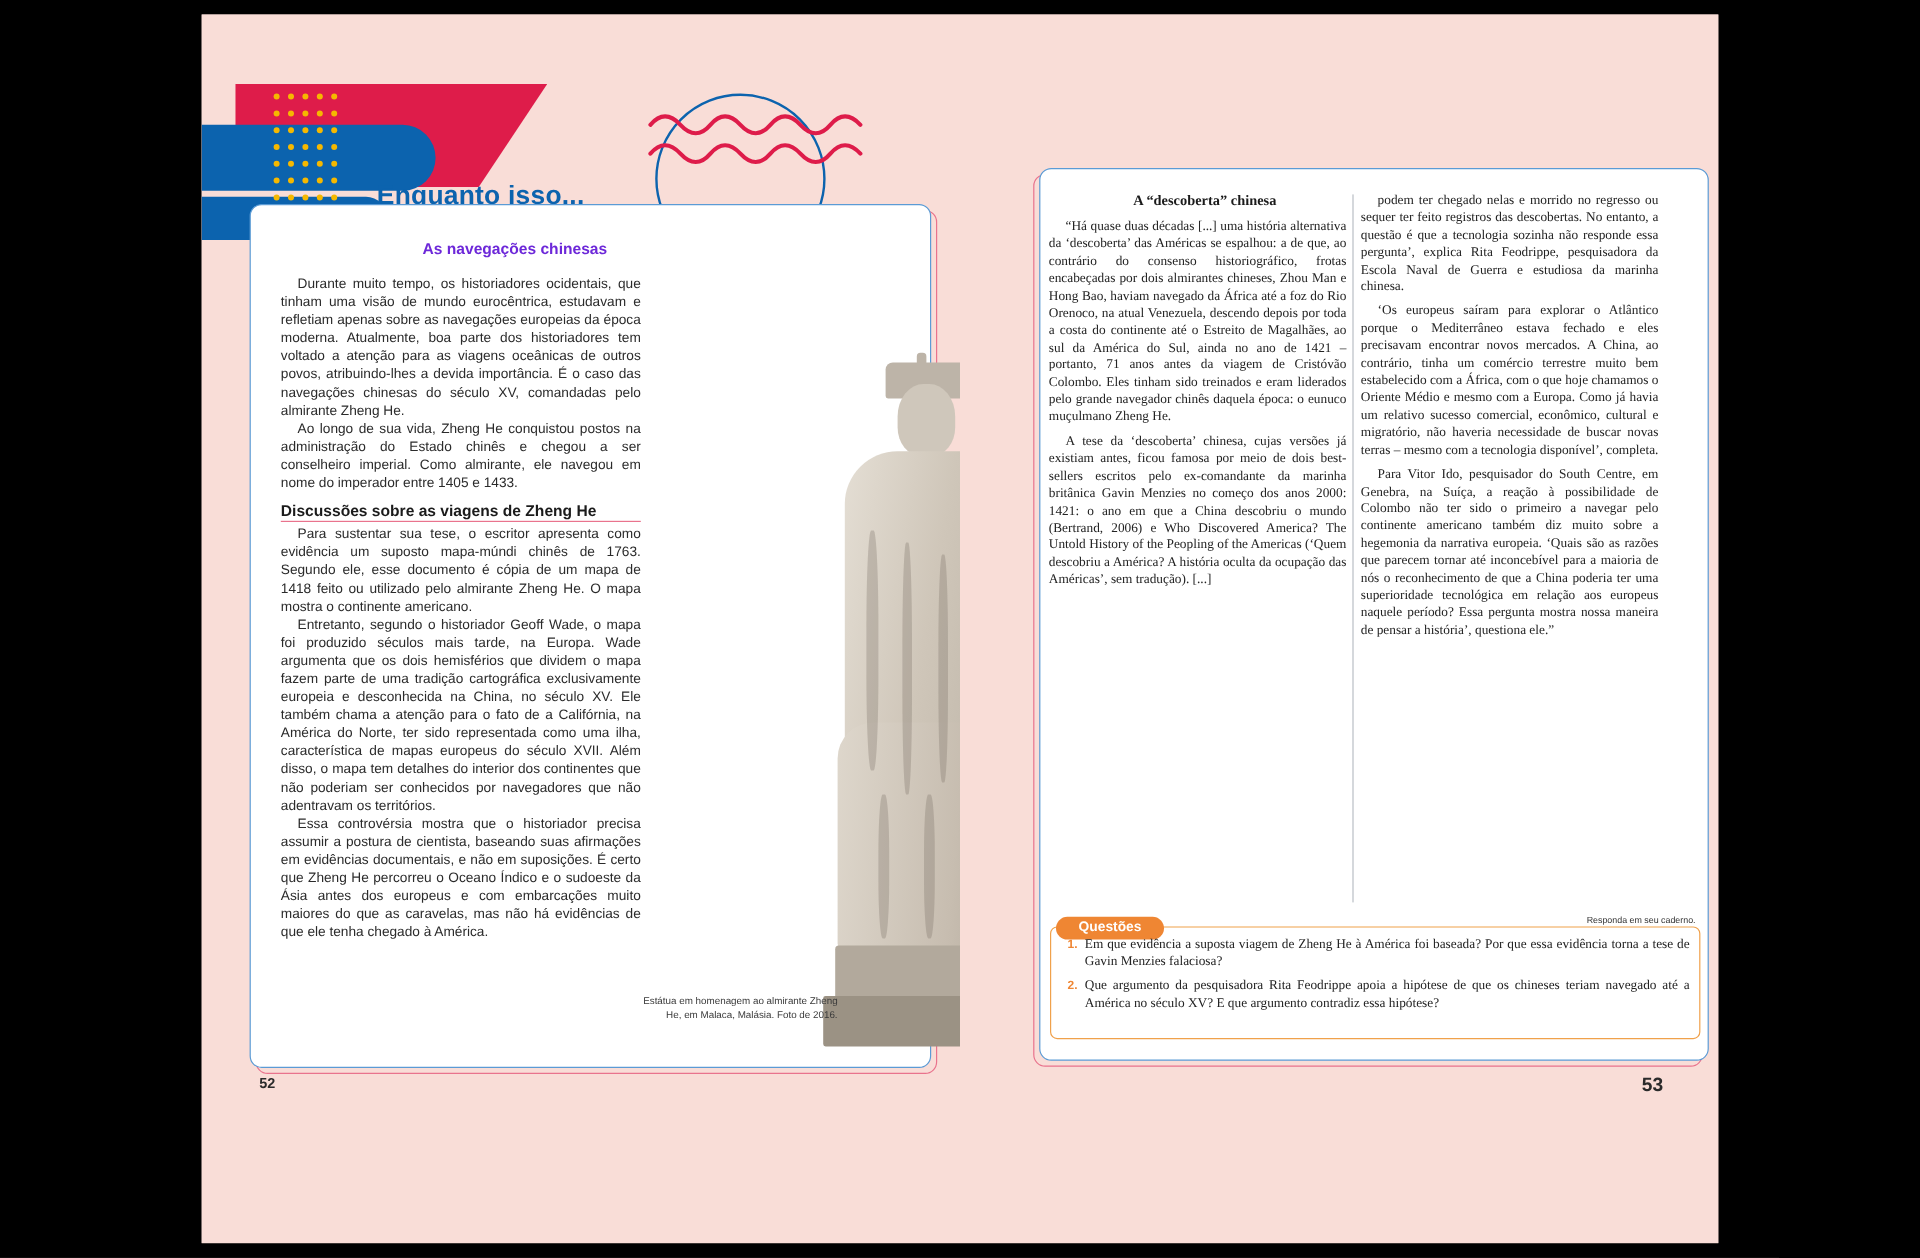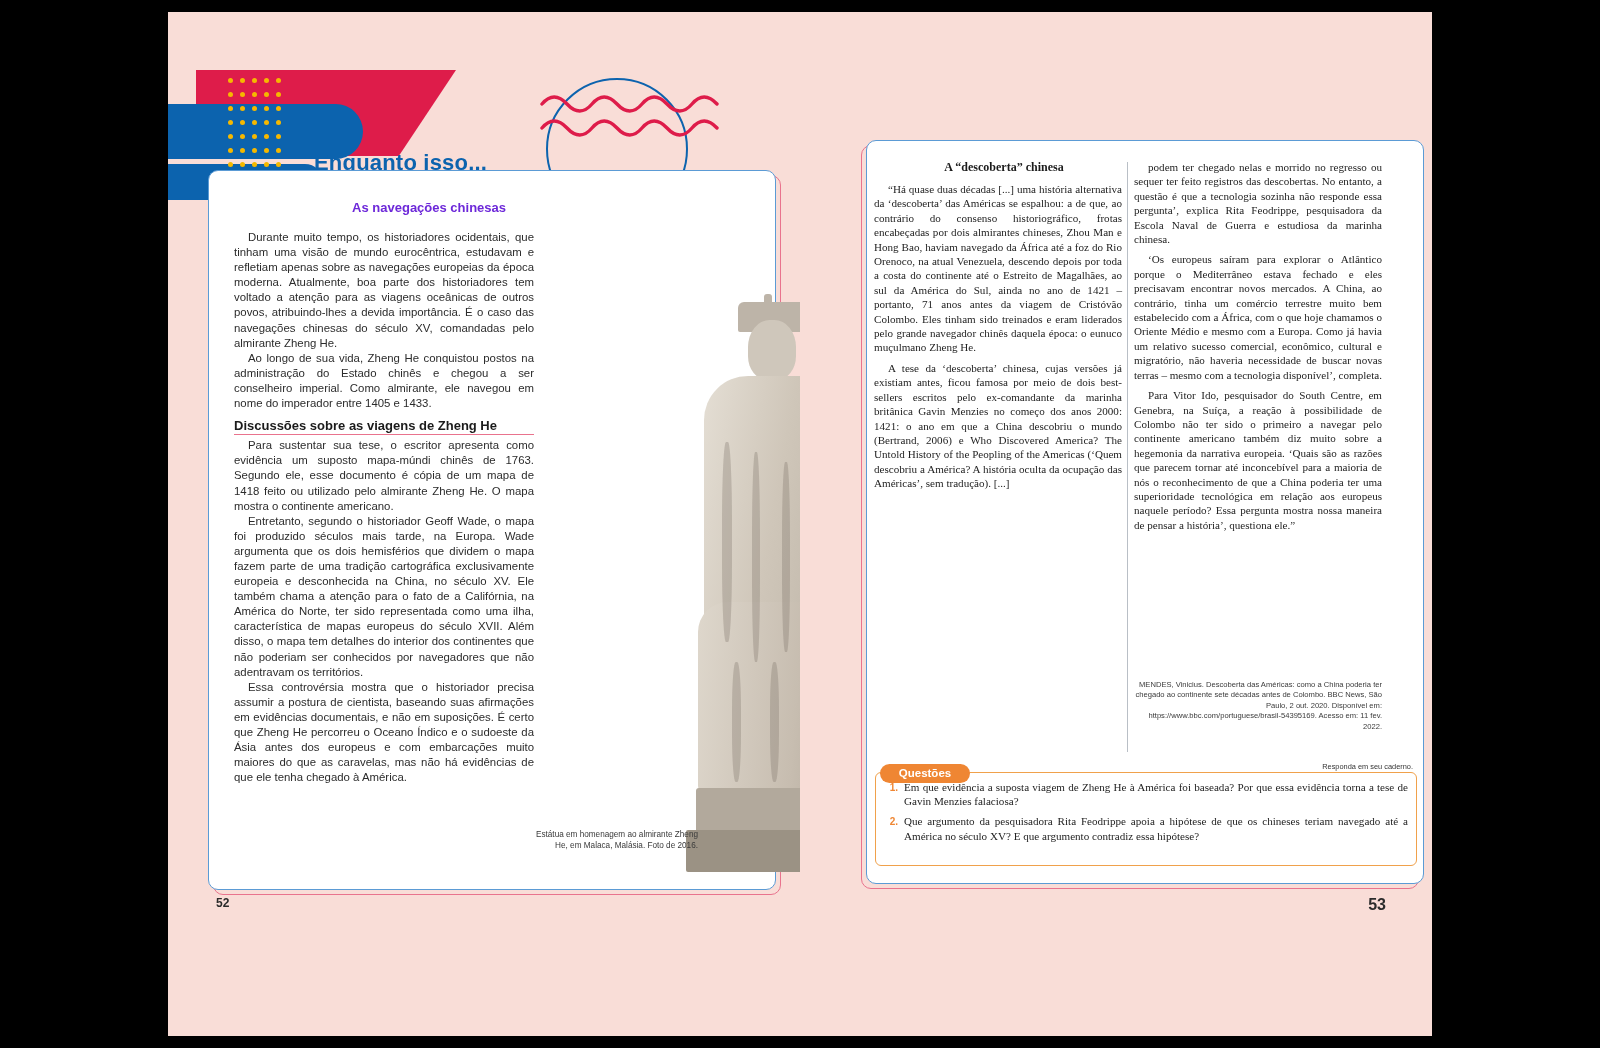--- a/index.html
+++ b/index.html
@@ -217,21 +217,20 @@
       <p>“Há quase duas décadas [...] uma história alternativa da ‘descoberta’ das Américas se espalhou: a de que, ao contrário do consenso historiográfico, frotas encabeçadas por dois almirantes chineses, Zhou Man e Hong Bao, haviam navegado da África até a foz do Rio Orenoco, na atual Venezuela, descendo depois por toda a costa do continente até o Estreito de Magalhães, ao sul da América do Sul, ainda no ano de 1421 – portanto, 71 anos antes da viagem de Cristóvão Colombo. Eles tinham sido treinados e eram liderados pelo grande navegador chinês daquela época: o eunuco muçulmano Zheng He.</p>
       <p>A tese da ‘descoberta’ chinesa, cujas versões já existiam antes, ficou famosa por meio de dois best-sellers escritos pelo ex-comandante da marinha britânica Gavin Menzies no começo dos anos 2000: 1421: o ano em que a China descobriu o mundo (Bertrand, 2006) e Who Discovered America? The Untold History of the Peopling of the Americas (‘Quem descobriu a América? A história oculta da ocupação das Américas’, sem tradução). [...]</p>
     </div>
 
     <div class="colR2">
       <p>podem ter chegado nelas e morrido no regresso ou sequer ter feito registros das descobertas. No entanto, a questão é que a tecnologia sozinha não responde essa pergunta’, explica Rita Feodrippe, pesquisadora da Escola Naval de Guerra e estudiosa da marinha chinesa.</p>
       <p>‘Os europeus saíram para explorar o Atlântico porque o Mediterrâneo estava fechado e eles precisavam encontrar novos mercados. A China, ao contrário, tinha um comércio terrestre muito bem estabelecido com a África, com o que hoje chamamos o Oriente Médio e mesmo com a Europa. Como já havia um relativo sucesso comercial, econômico, cultural e migratório, não haveria necessidade de buscar novas terras – mesmo com a tecnologia disponível’, completa.</p>
       <p>Para Vitor Ido, pesquisador do South Centre, em Genebra, na Suíça, a reação à possibilidade de Colombo não ter sido o primeiro a navegar pelo continente americano também diz muito sobre a hegemonia da narrativa europeia. ‘Quais são as razões que parecem tornar até inconcebível para a maioria de nós o reconhecimento de que a China poderia ter uma superioridade tecnológica em relação aos europeus naquele período? Essa pergunta mostra nossa maneira de pensar a história’, questiona ele.”</p>
     </div>
 
-    <div class="source">MENDES, Vinicius. Descoberta das Américas: como a China poderia ter chegado ao continente sete décadas antes de Colombo. BBC News, São Paulo, 2 out. 2020. Disponível em: https://www.bbc.com/portuguese/brasil-54395169. Acesso em: 11 fev. 2022.</div>
 
     <div class="qbox"></div>
     <div class="qtab">Questões</div>
     <div class="qnote">Responda em seu caderno.</div>
     <div class="qlist">
       <div class="qrow">
         <div class="qnum">1.</div>
         <div class="qtxt">Em que evidência a suposta viagem de Zheng He à América foi baseada? Por que essa evidência torna a tese de Gavin Menzies falaciosa?</div>
       </div>
       <div class="qrow">

